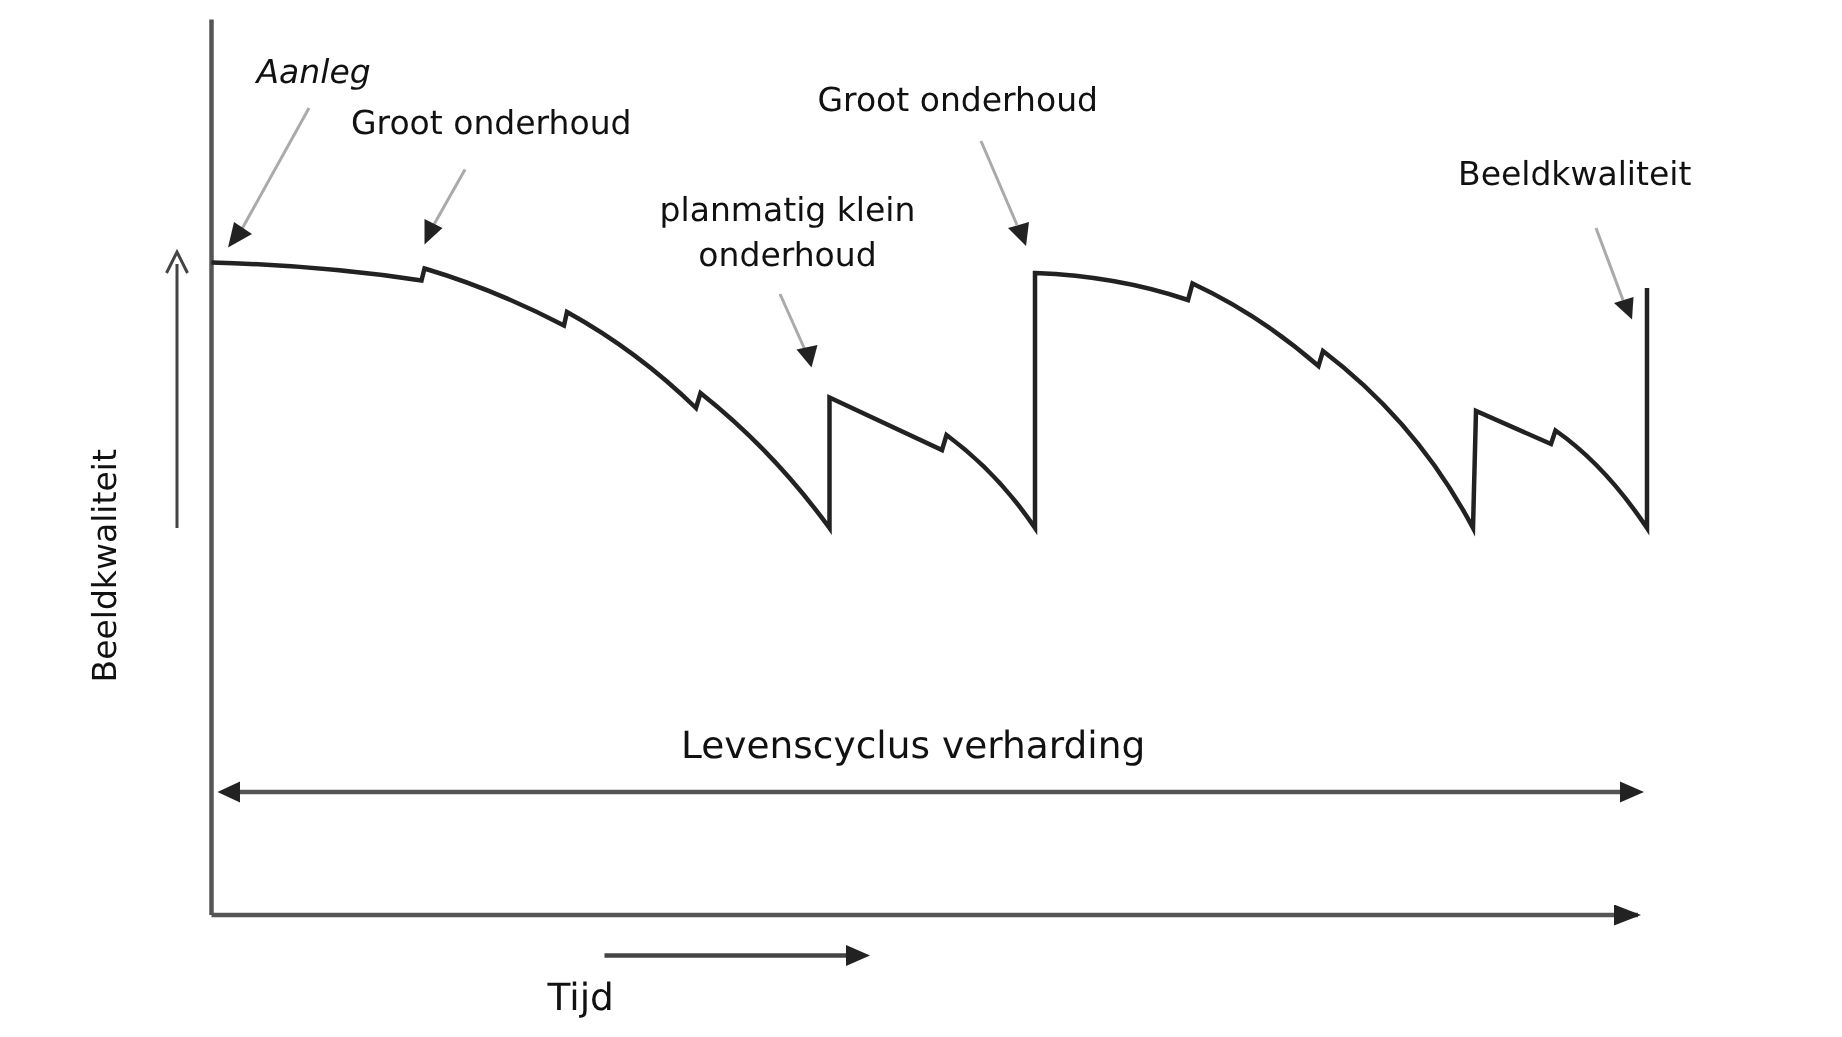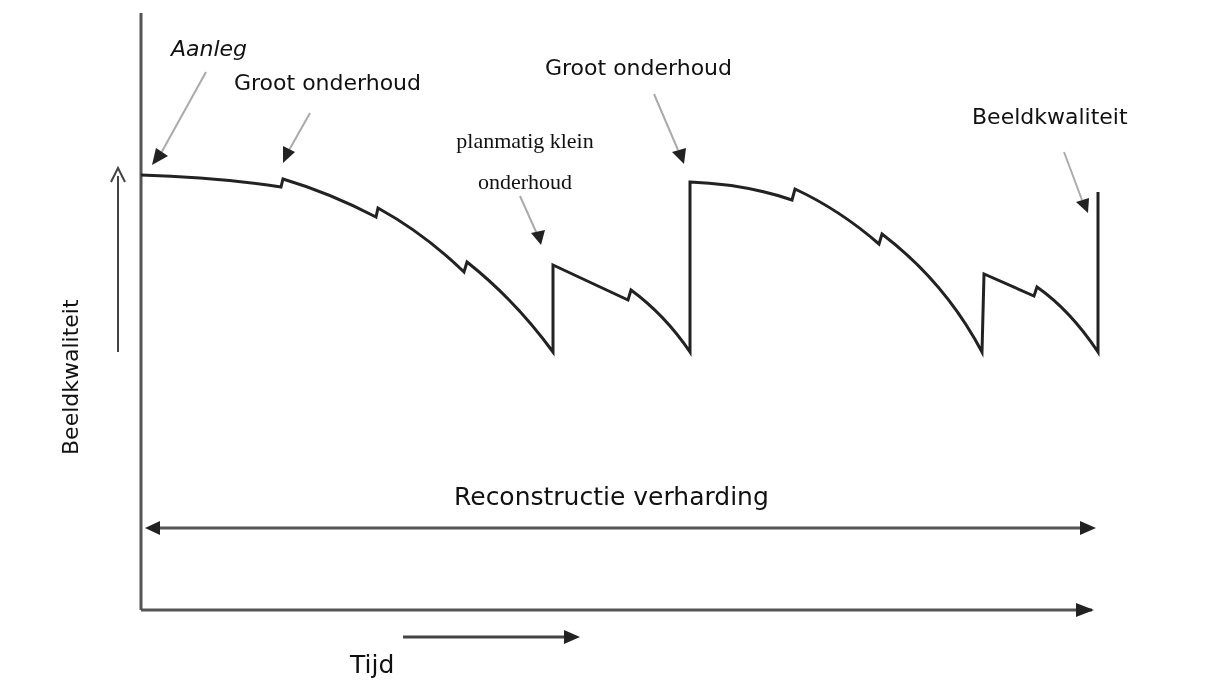--- a/index.html
+++ b/index.html
@@ -86,22 +86,22 @@
     <path d="M684,164 L672,152 L686,148 Z" fill="#222"></path>
   </g>
   <g>
     <line x1="1064" y1="152" x2="1082" y2="200" stroke="#aaa" stroke-width="2"></line>
     <path d="M1088,213 L1076,202 L1089,198 Z" fill="#222"></path>
   </g>
 </svg>
 
 <div class="lbl" style="left:171px; top:36px;font-style:italic;">Aanleg</div>
 <div class="lbl" style="left:234px; top:70px;">Groot onderhoud</div>
-<div class="lbl center" style="left:430px; top:128px; width:190px;font-family:Liberation Serif, serif;">
+<div class="lbl center" style="left:430px; top:128px; width:190px;">
   <div>planmatig klein</div>
-  <div style="margin-top:15px;">onderhoud</div>
+  <div style="margin-top:4px;">onderhoud</div>
 </div>
 <div class="lbl" style="left:545px; top:55px;">Groot onderhoud</div>
 <div class="lbl" style="left:972px; top:104px;">Beeldkwaliteit</div>
 
-<div class="lbl big" style="left:454px; top:482px;">Reconstructie verharding</div>
-<div class="lbl big" style="left:350px; top:650px;">Tijd</div>
+<div class="lbl big" style="left:454px; top:482px;">Levenscyclus verharding</div>
+<div class="lbl big" style="left:365px; top:650px;">Tijd</div>
 <div class="ylabel">Beeldkwaliteit</div>
 
 </body></html>

